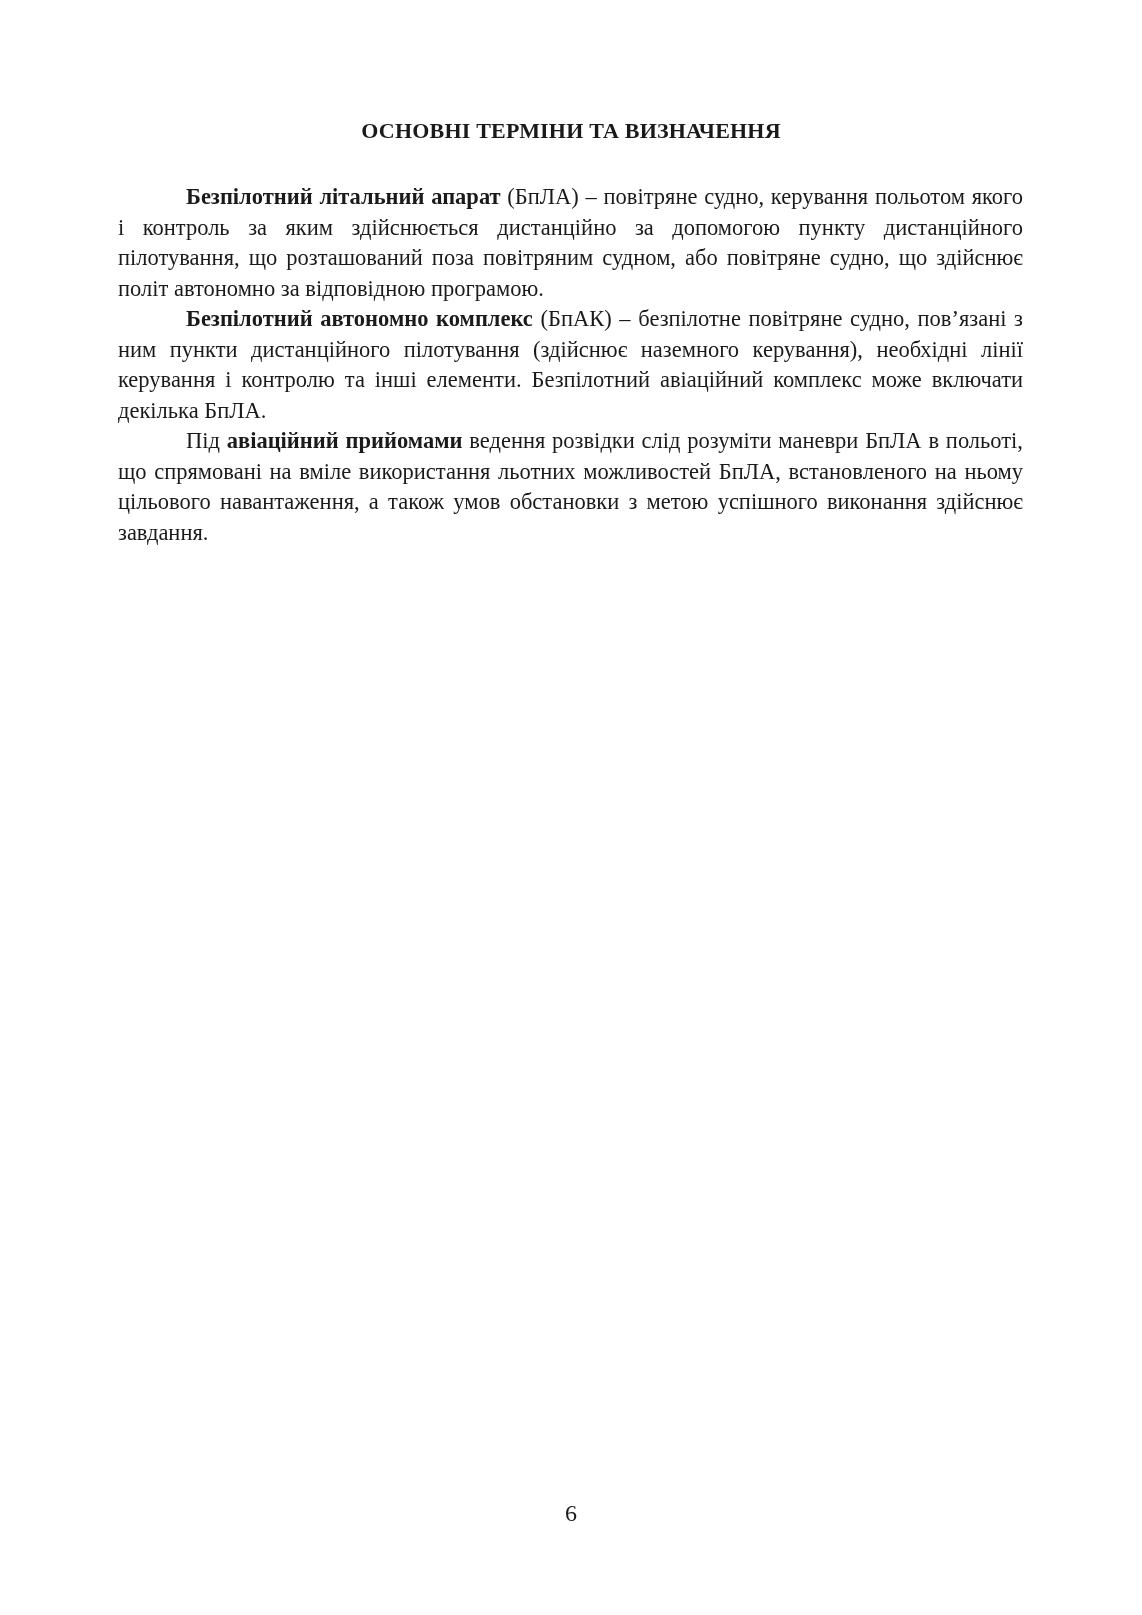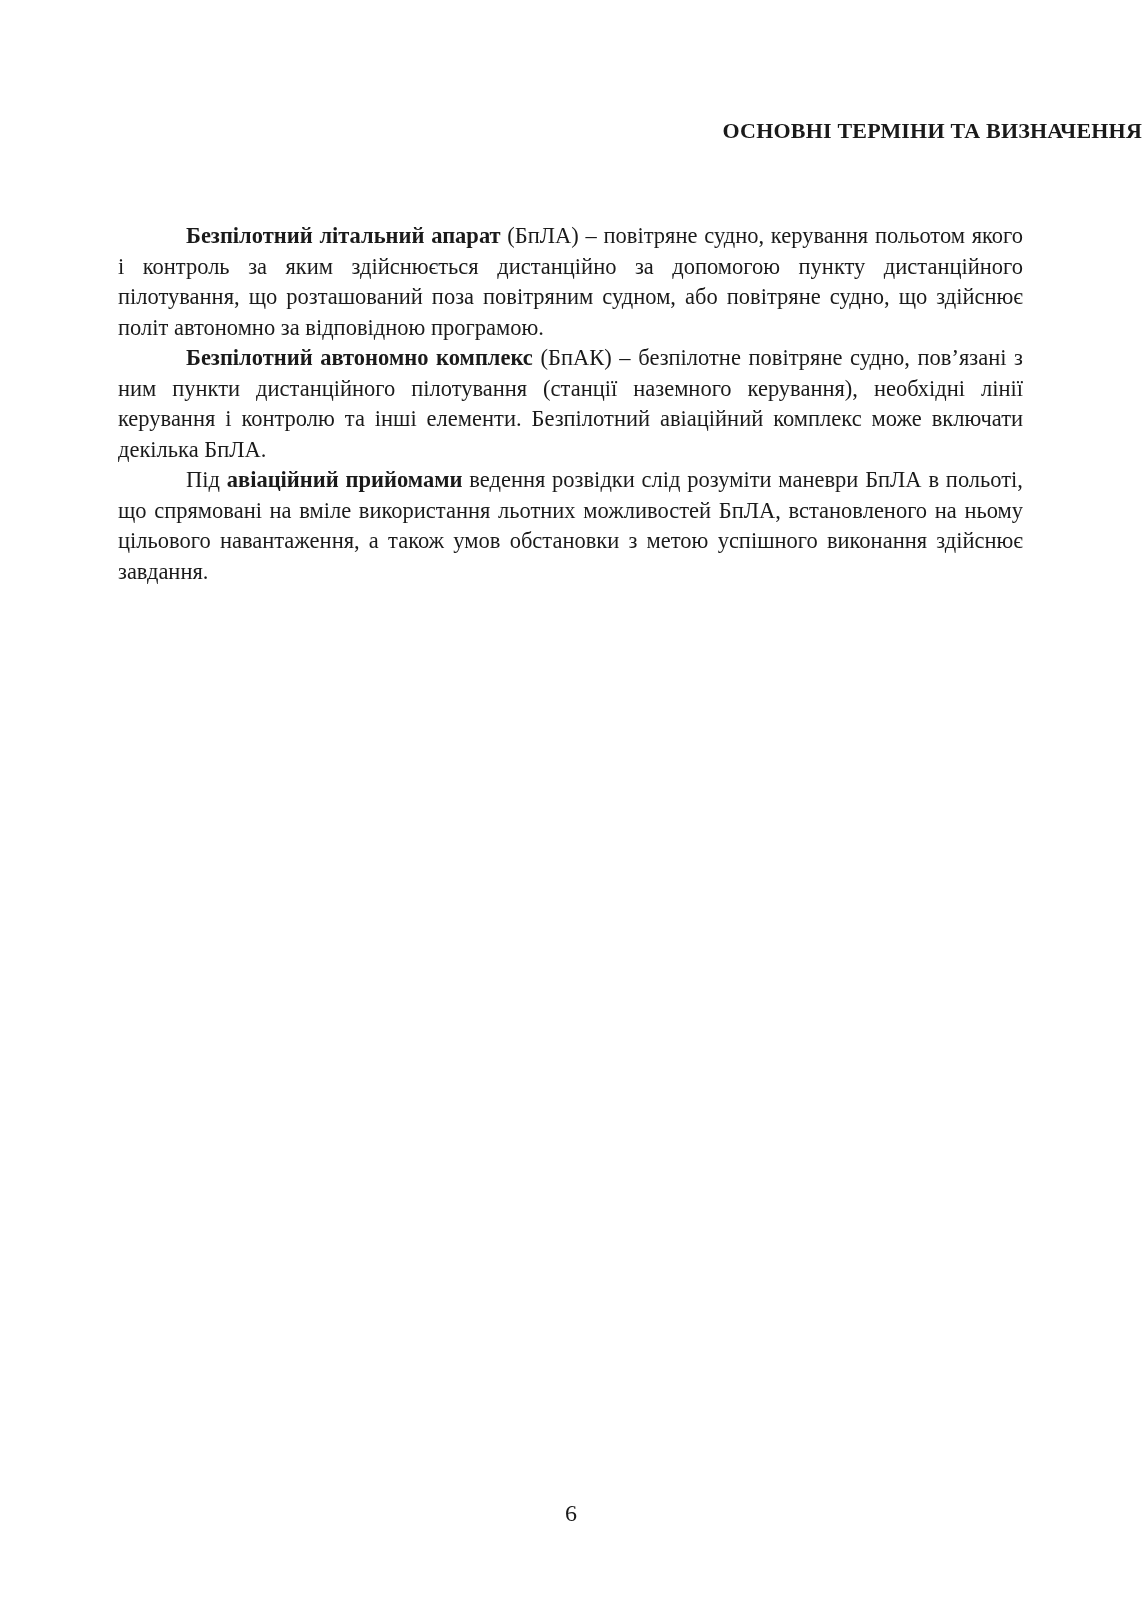--- a/index.html
+++ b/index.html
@@ -1,30 +1,30 @@
 <!DOCTYPE html>
 <html><head>
 <meta charset="utf-8">
 <style>
   html, body { margin: 0; padding: 0; background: #ffffff; }
   body { width: 1142px; height: 1615px; position: relative; overflow: hidden;
          font-family: "Liberation Serif", "DejaVu Serif", serif; color: #1a1a1a; }
-  .title { position: absolute; top: 118px; left: 0; width: 1142px; text-align: right;
+  .title { position: absolute; top: 118px; left: 0; width: 1142px; text-align: center;
            font-weight: bold; font-size: 22px; letter-spacing: 0.2px; }
   .body { position: absolute; top: 182px; left: 118px; width: 905px;
-          font-size: 22.5px; line-height: 30.5px; margin-top: 39px; }
+          font-size: 22.5px; line-height: 30.5px; }
   .para { margin: 0; text-align: justify; text-indent: 68px; }
   .bold { font-weight: bold; }
   .page-number { position: absolute; top: 1500px; left: 0; width: 1142px; text-align: center;
                  font-size: 24px; }
 </style>
 </head>
 <body>
 
 <div class="title">ОСНОВНІ ТЕРМІНИ ТА ВИЗНАЧЕННЯ</div>
 
 <div class="body">
   <p class="para"><span></span><span class="bold">Безпілотний літальний апарат</span><span> (БпЛА) – повітряне судно, керування польотом якого і контроль за яким здійснюється дистанційно за допомогою пункту дистанційного пілотування, що розташований поза повітряним судном, або повітряне судно, що здійснює політ автономно за відповідною програмою.</span></p>
-  <p class="para"><span></span><span class="bold">Безпілотний автономно комплекс</span><span> (БпАК) – безпілотне повітряне судно, пов’язані з ним пункти дистанційного пілотування (станції наземного керування), необхідні лінії керування і контролю та інші елементи. Безпілотний авіаційний комплекс може включати декілька БпЛА.</span></p>
+  <p class="para"><span></span><span class="bold">Безпілотний автономно комплекс</span><span> (БпАК) – безпілотне повітряне судно, пов’язані з ним пункти дистанційного пілотування (здійснює наземного керування), необхідні лінії керування і контролю та інші елементи. Безпілотний авіаційний комплекс може включати декілька БпЛА.</span></p>
   <p class="para"><span>Під </span><span class="bold">авіаційний прийомами</span><span> ведення розвідки слід розуміти маневри БпЛА в польоті, що спрямовані на вміле використання льотних можливостей БпЛА, встановленого на ньому цільового навантаження, а також умов обстановки з метою успішного виконання здійснює завдання.</span></p>
 </div>
 
 <div class="page-number">6</div>
 
 </body></html>

